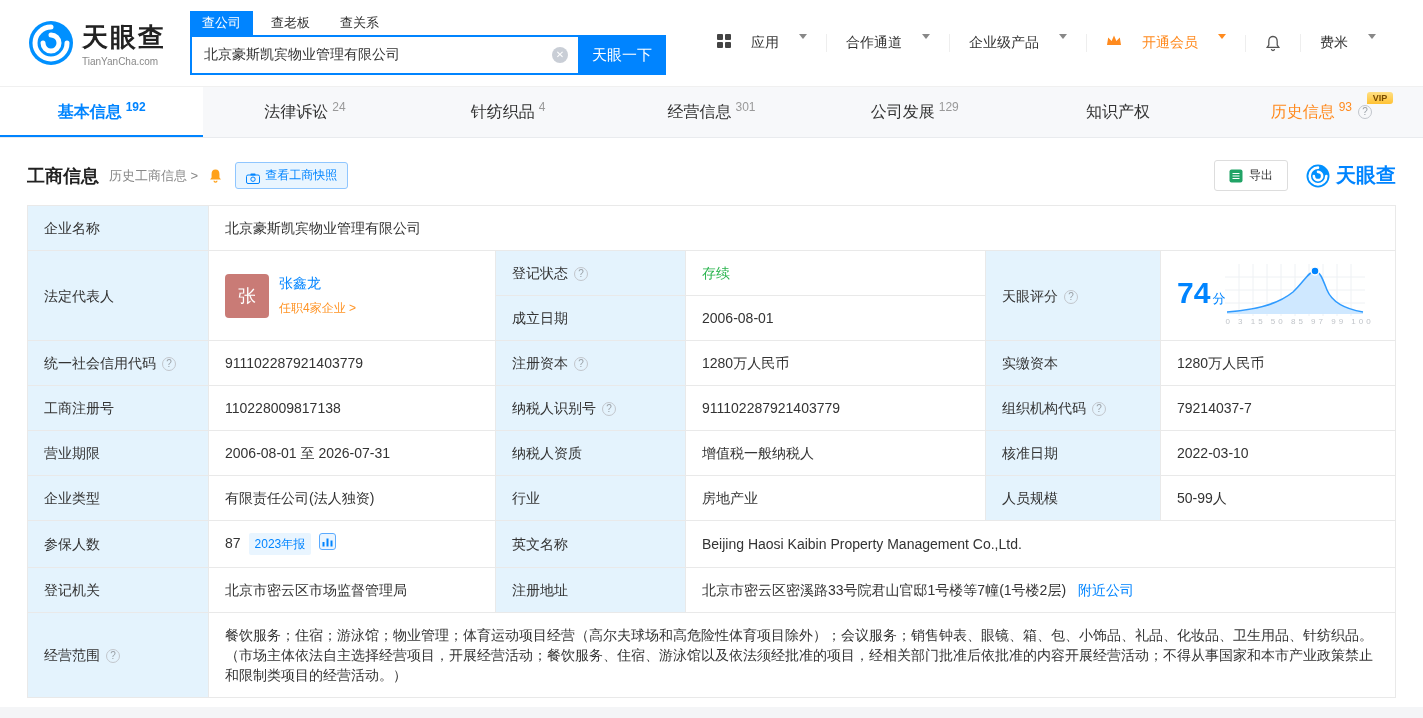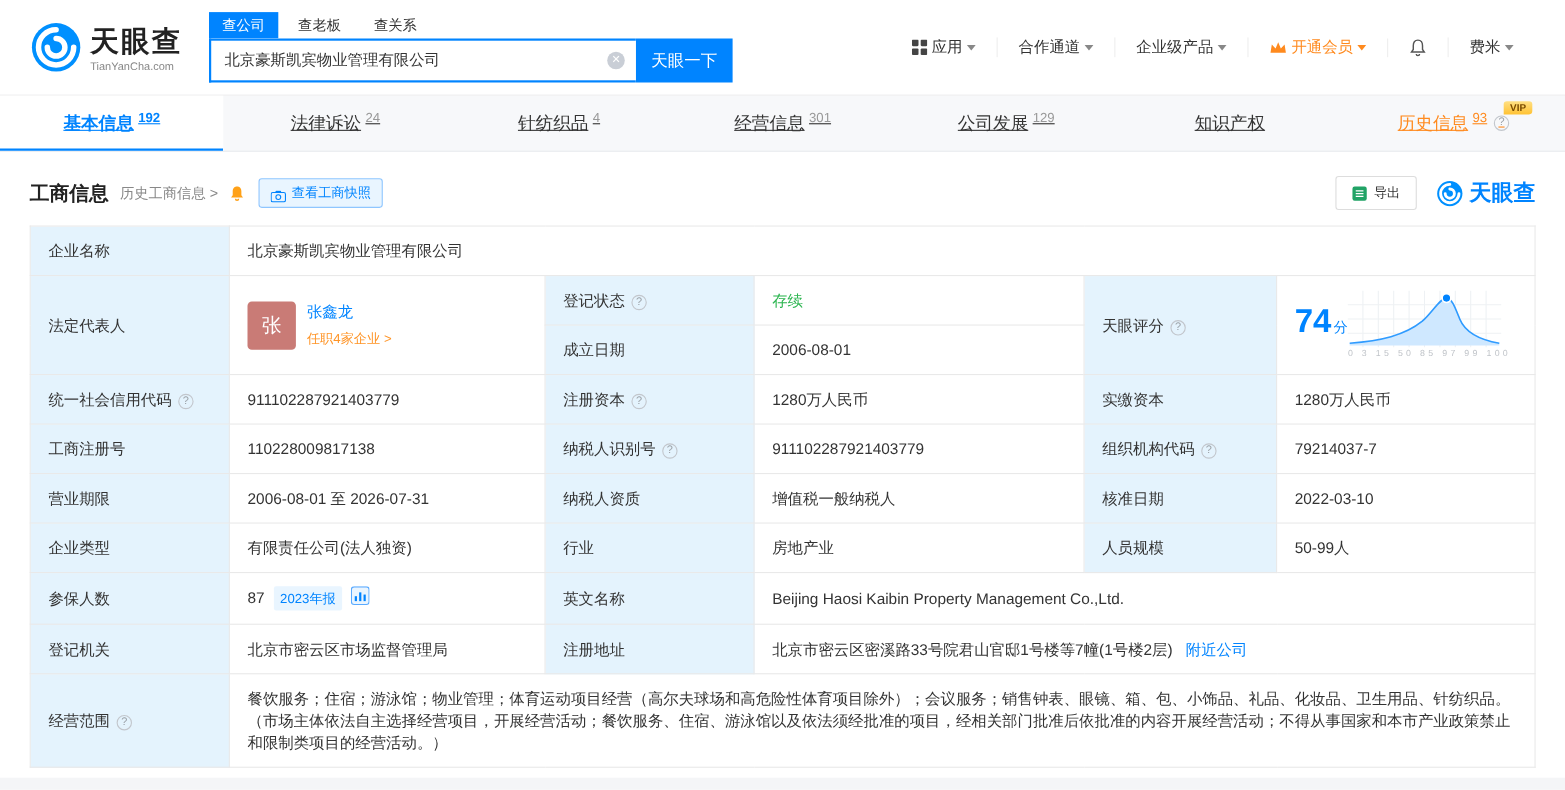--- a/index.html
+++ b/index.html
@@ -19,31 +19,31 @@
   .stab.active { background:#0084ff; color:#fff; }
   .search-box { display:flex; height:40px; }
   .search-input-wrap { position:relative; }
   .search-input { width:388px; height:40px; border:2px solid #0084ff; border-right:none;
     padding:0 34px 0 12px; font-size:14px; color:#333; outline:none; }
   .clear-icon { position:absolute; right:10px; top:12px; width:16px; height:16px; border-radius:50%;
     background:#c9ced6; color:#fff; font-size:10px; line-height:16px; text-align:center; cursor:pointer; }
   .clear-icon::after { content:"✕"; }
   .search-btn { width:88px; height:40px; background:#0084ff; color:#fff; border:none; font-size:15px; cursor:pointer; }
   .top-nav { margin-left:auto; display:flex; align-items:center; }
-  .nav-item { display:flex; align-items:center; gap:4px; font-size:14px; color:#333; padding:0 19px; cursor:pointer; }
+  .nav-item { display:flex; align-items:flex-start; gap:20px; font-size:14px; color:#333; padding:0 19px; cursor:pointer; }
   .nav-item + .nav-item { border-left:1px solid #eee; }
   .nav-item.vip { color:#ff8a1e; }
   .caret { width:0; height:0; border-left:4px solid transparent; border-right:4px solid transparent;
     border-top:5px solid #888; display:inline-block; }
   .nav-item.vip .caret { border-top-color:#ff8a1e; }
 
   
   .tabbar { display:flex; height:52px; background:#f7f8fa; border-top:1px solid #f0f0f0; border-bottom:1px solid #e9ebee; }
   .tab { flex:1; display:flex; align-items:center; justify-content:center; font-size:16px; color:#333;
-    cursor:pointer; position:relative;text-decoration:underline; }
+    cursor:pointer; position:relative; }
   .tab-count { font-size:12px; color:#999; margin-left:4px; position:relative; top:-5px; }
   .tab.active { background:#fff; color:#0084ff; font-weight:bold; box-shadow:inset 0 -2px 0 #0084ff; }
   .tab.active .tab-count { color:#0084ff; }
   .tab.vip { color:#ff8a1e; }
   .tab.vip .tab-count { color:#ff8a1e; }
   .vip-badge { position:absolute; top:5px; right:calc(50% - 72px); background:linear-gradient(180deg,#ffe084,#ffc233);
     color:#7a4b00; font-size:9px; font-weight:bold; padding:1px 6px; border-radius:3px 3px 3px 0; }
   .help { display:inline-block; width:14px; height:14px; border:1px solid #c2c6cc; border-radius:50%;
     color:#9aa0a6; font-size:10px; line-height:12px; text-align:center; margin-left:6px; vertical-align:1px; cursor:pointer; }
   .help::after { content:"?"; }

